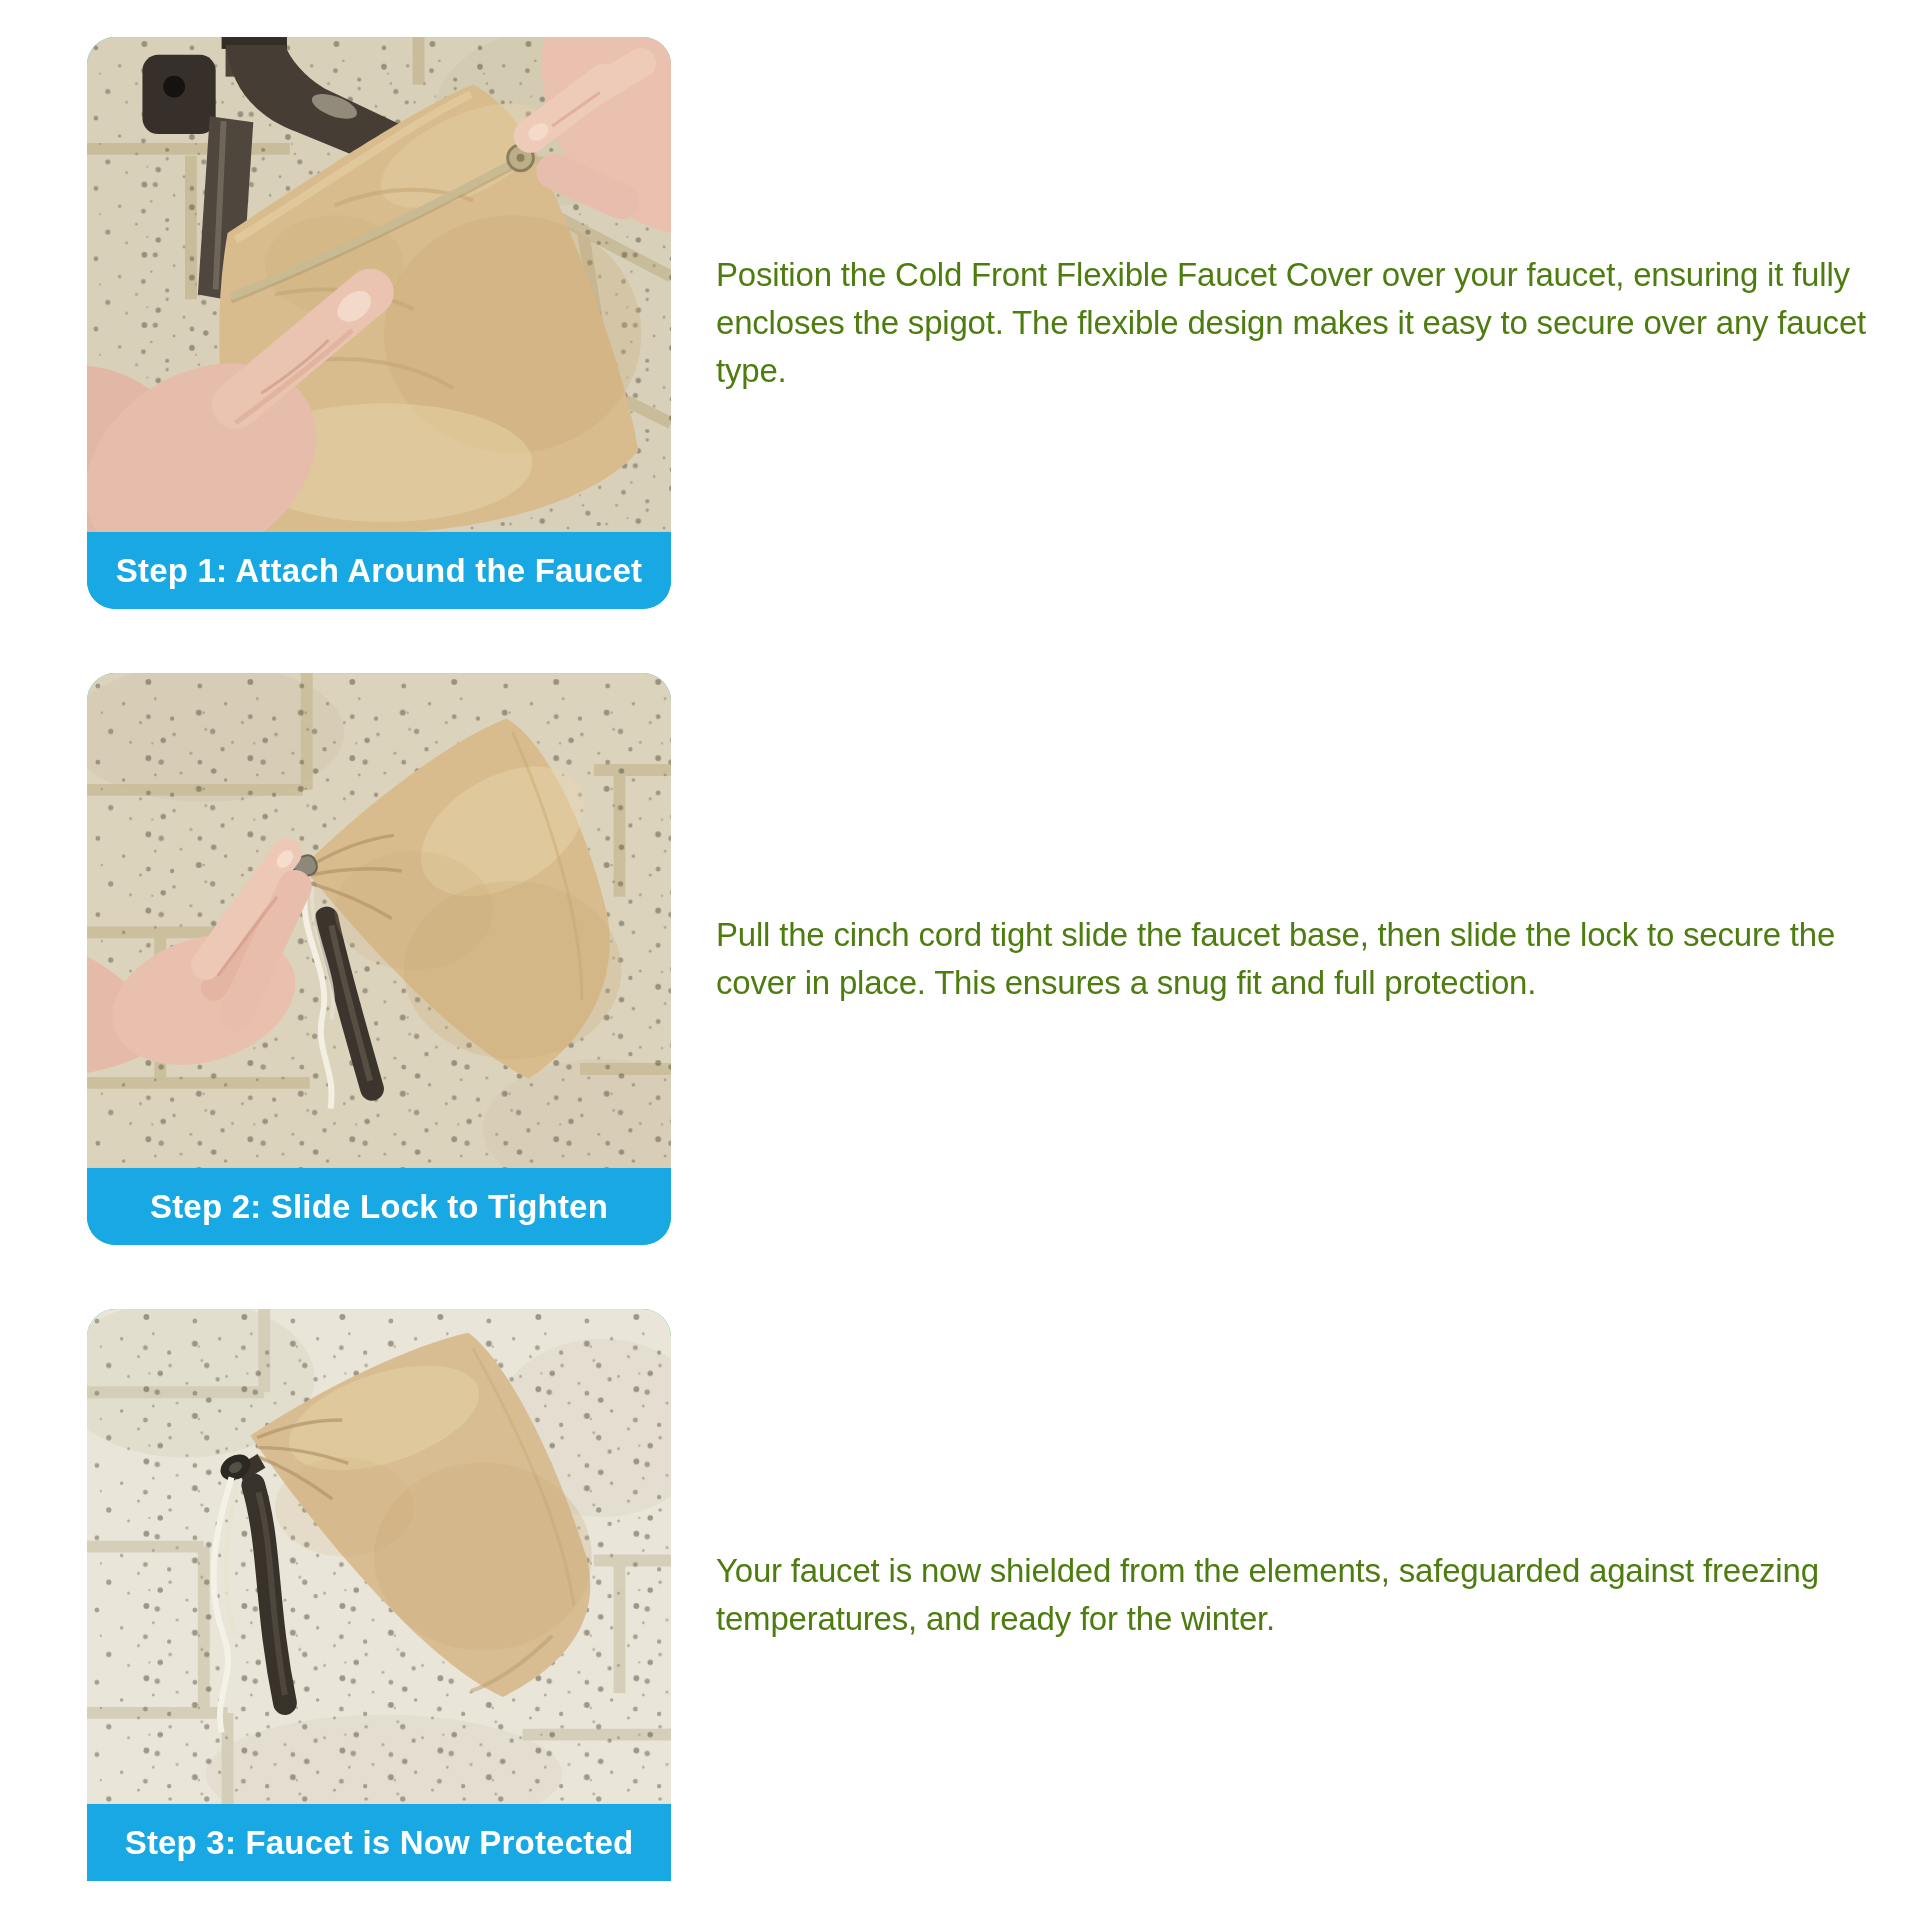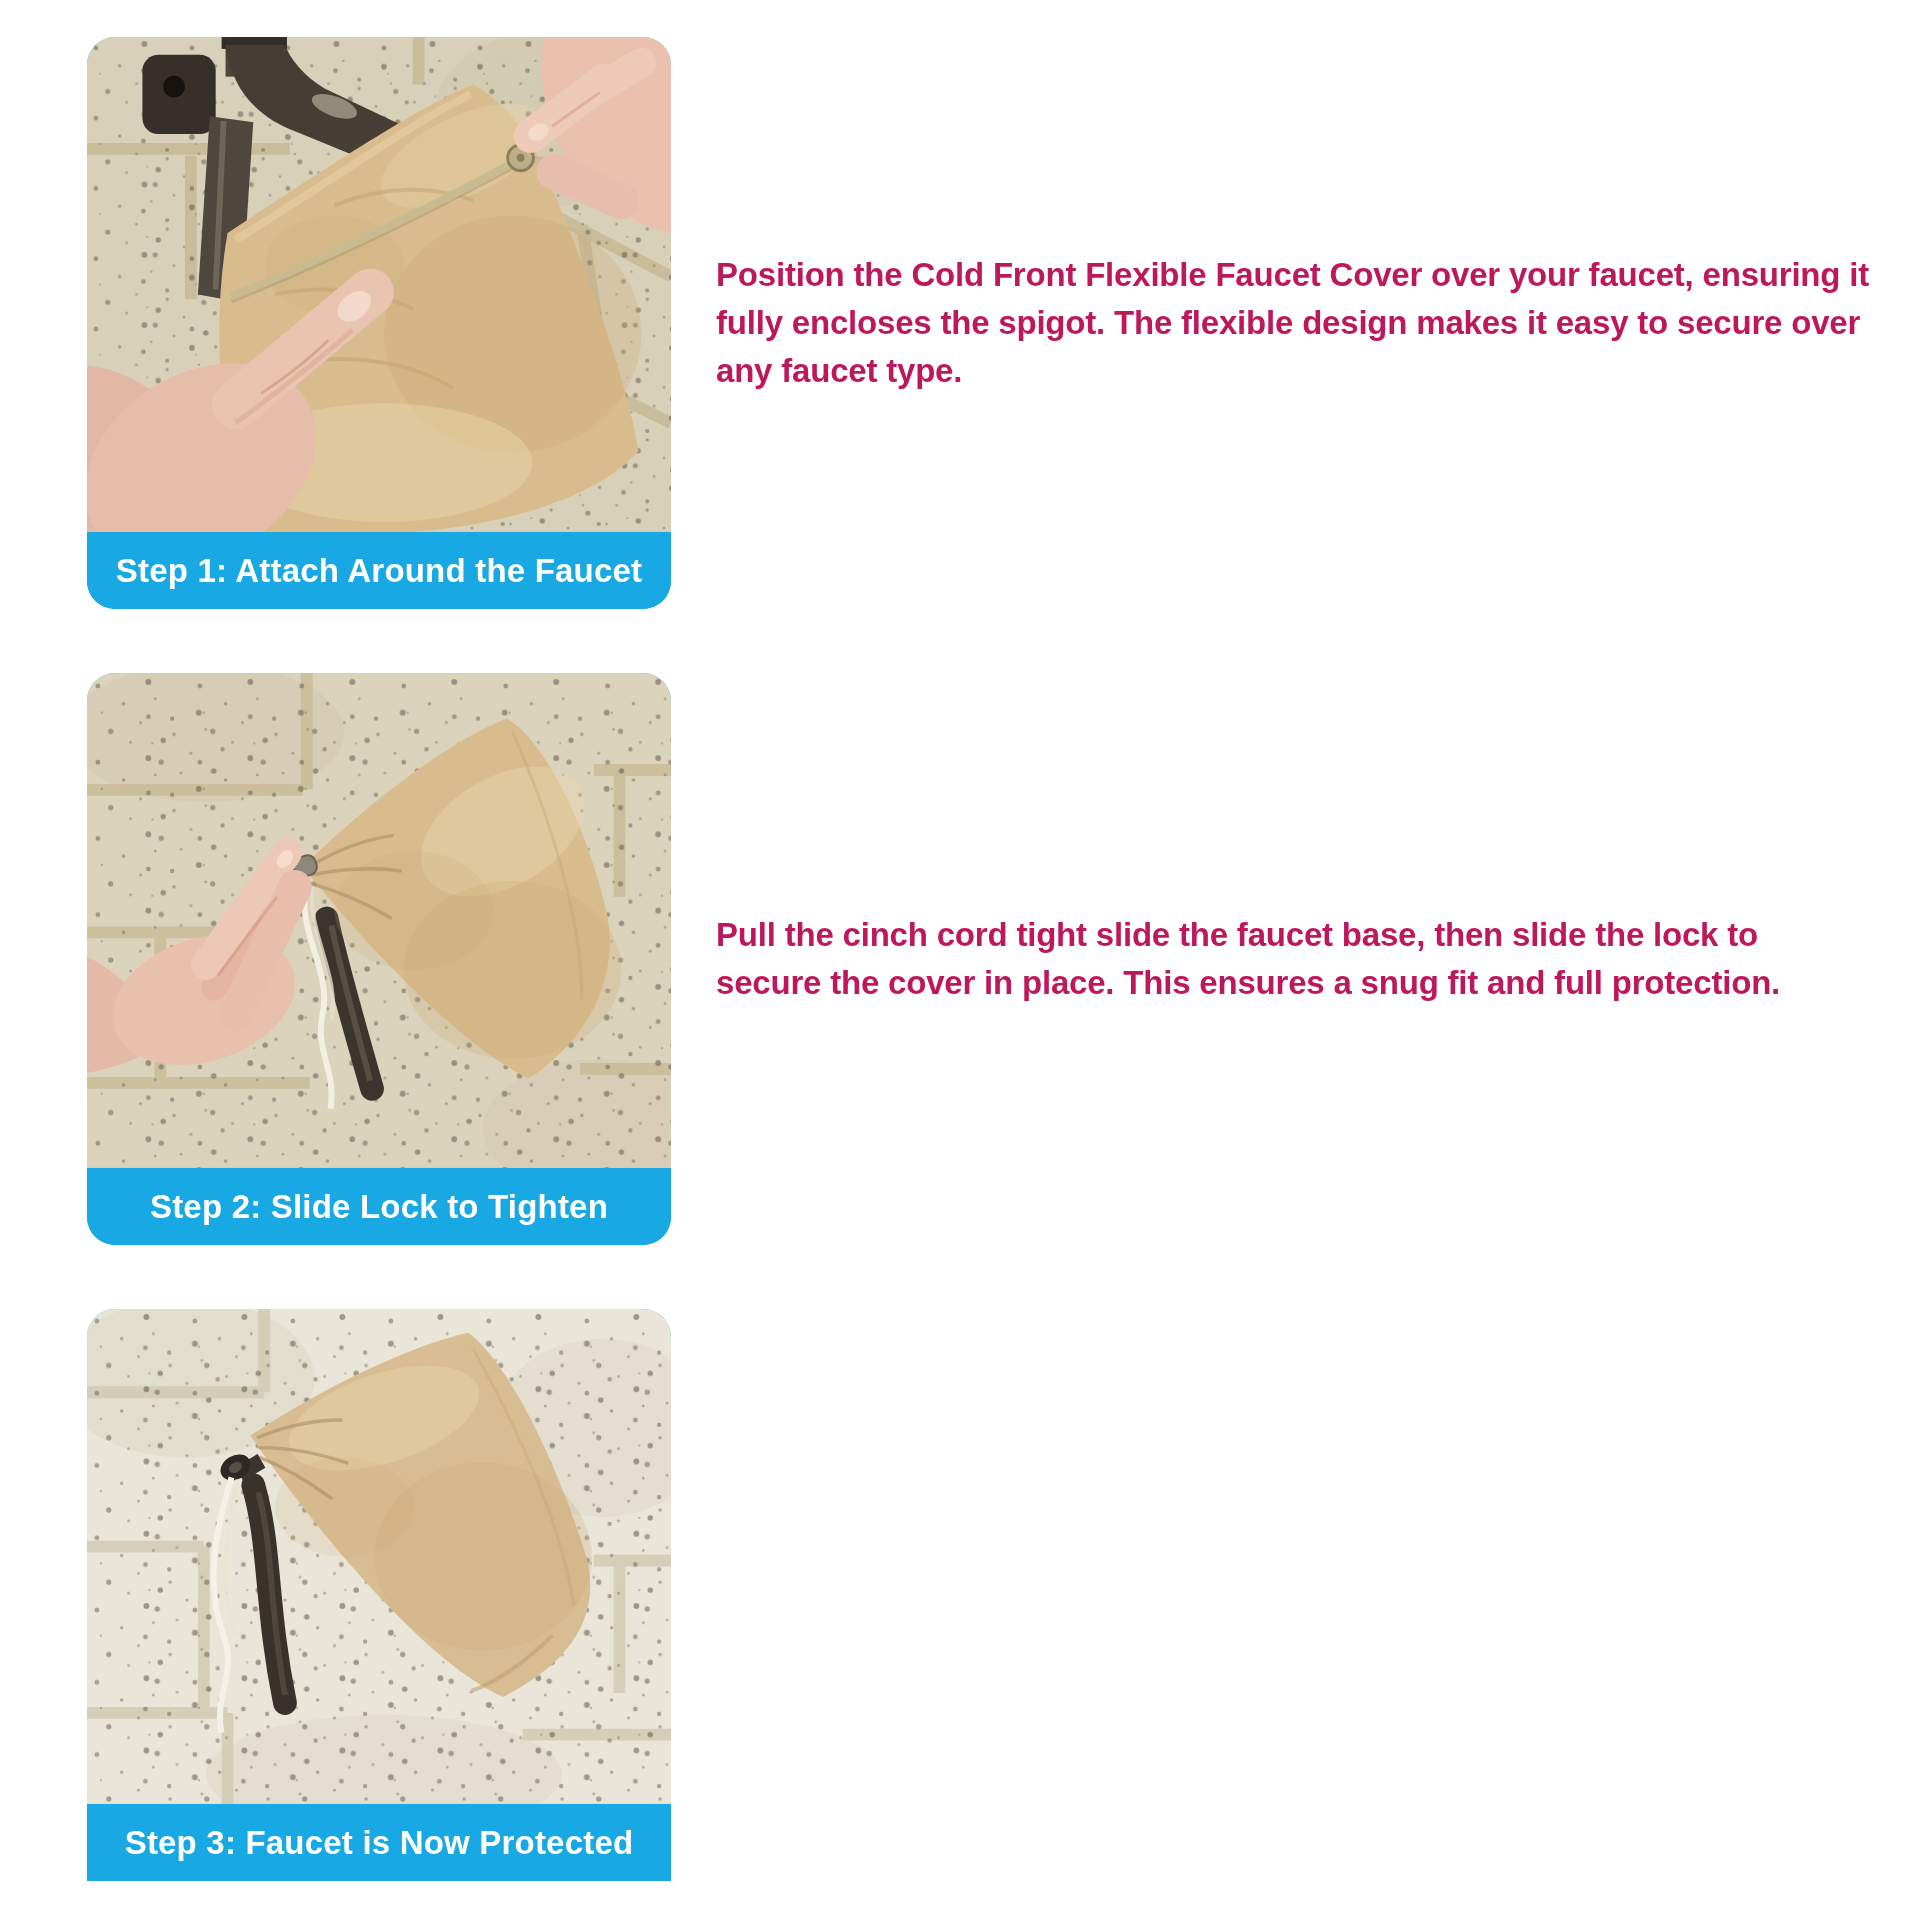--- a/index.html
+++ b/index.html
@@ -48,22 +48,22 @@
     justify-content: center;
     font-size: 33px;
     font-weight: bold;
     letter-spacing: 0.2px;
   }
   .desc {
     margin: 0 0 0 45px;
     width: 1163px;
     font-size: 33px;
     line-height: 48px;
-    font-weight: bold;
-    color: #be185d;
+    font-weight: normal;
+    color: #4d7c0f;
     letter-spacing: -0.2px;
   }
 </style>
 </head>
 <body>
 
 <div class="page">
 
   <section class="row">
     <figure class="card">
@@ -290,16 +290,17 @@
         </g>
         <g>
           <path d="M146,170 C128,230 120,280 138,330 C152,368 128,390 136,428" fill="none" stroke="#f4f1e6" stroke-width="6"></path>
           <path d="M152,172 C140,230 134,282 150,330" fill="none" stroke="#e8e2d0" stroke-width="4" opacity="0.8"></path>
         </g>
       </svg>
       <figcaption class="caption">
         <span>Step 3: Faucet is Now Protected</span>
       </figcaption>
     </figure>
+    <p class="desc">Your faucet is now shielded from the elements, safeguarded against freezing temperatures, and ready for the winter.</p>
   </section>
 
 </div>
 
 
 </body></html>

